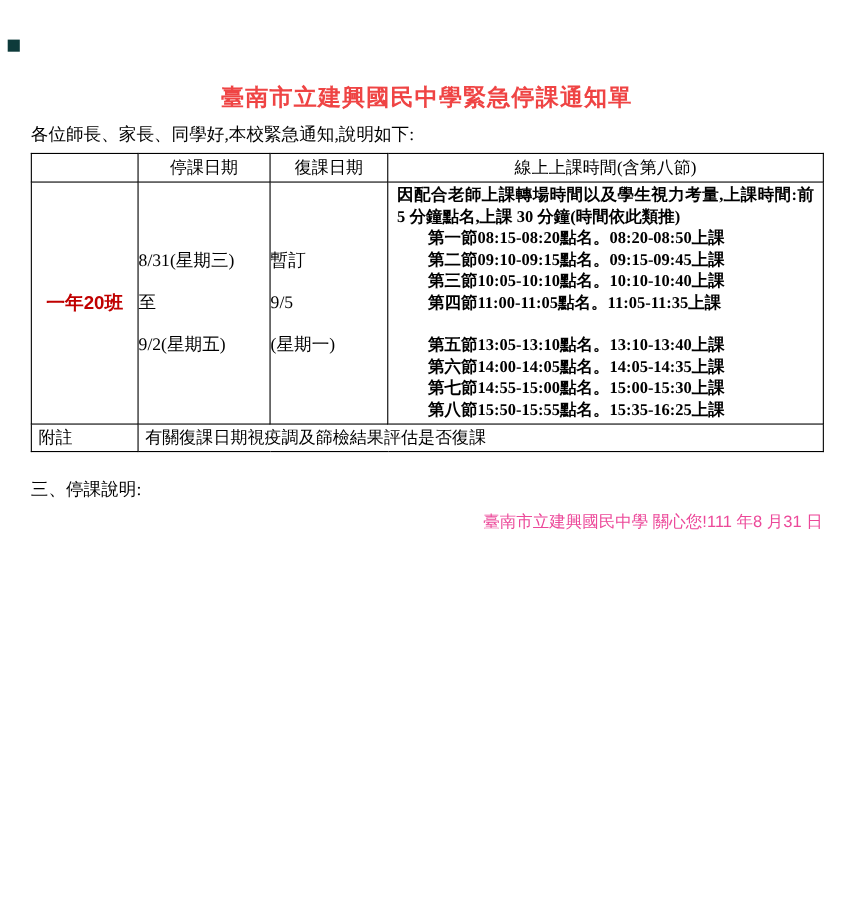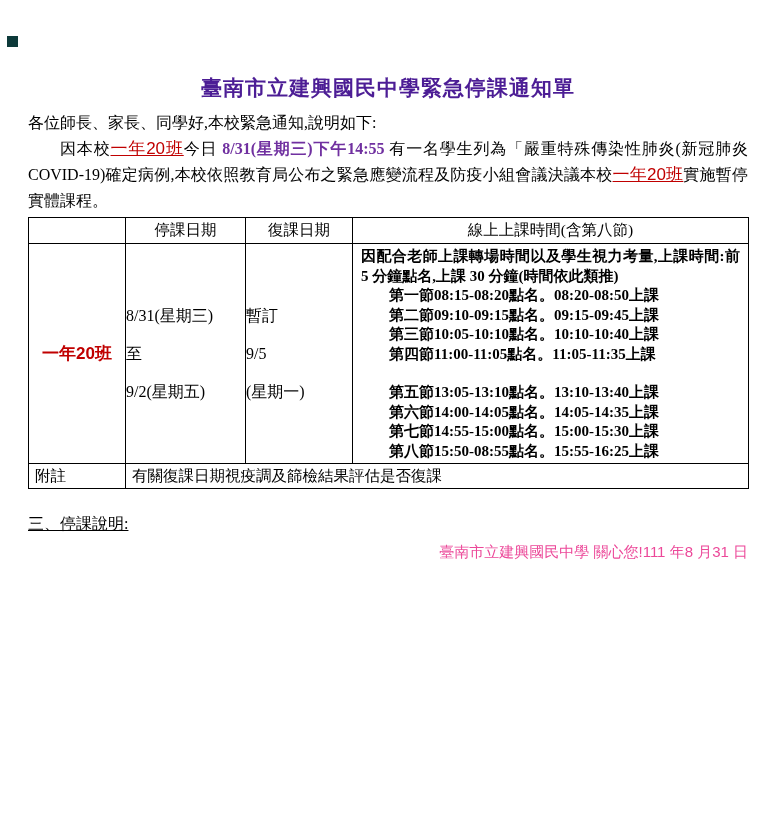--- a/index.html
+++ b/index.html
@@ -15,21 +15,21 @@
   }
   .corner-mark {
     position:absolute; left:7px; top:36px;
     width:11px; height:11px;
     background:#0d3a3a;
   }
   .title {
     margin:0 0 8px 0;
     font-size:21px; line-height:28px;
     font-weight:bold; text-align:center;
-    color:#4c1d95; letter-spacing:1px;
+    color:#ef4444; letter-spacing:1px;
   }
   .line { margin:0; font-size:16px; line-height:26px; }
   .justify { text-align:justify; }
   .indent { text-indent:2em; }
   .red-sans {
     color:#c00000; text-decoration:underline;
     font-family:"Liberation Sans","DejaVu Sans",sans-serif;
     font-size:17px;
   }
   .red-serif-u { color:#c00000; text-decoration:underline; }
@@ -59,41 +59,40 @@
     vertical-align:top; padding:3px 8px 2px 8px;
     font-weight:bold; font-size:15px; line-height:19.5px;
   }
   .sched-intro { text-align:justify; }
   .sched-line { white-space:nowrap;margin-left:28px; }
   .sched-gap { margin-top:19px; }
   tr.note-row td {
     height:24px; font-size:15.5px; padding:0 6px;
     vertical-align:middle;
   }
-  .section-heading { margin-top:22px;text-decoration:underline; }
+  .section-heading { margin-top:22px; }
   .footer {
     margin-top:6px;
     text-align:right;
     font-size:15px;
     color:#ec4899;
     font-family:"Liberation Sans","DejaVu Sans",sans-serif;
   }
 </style>
 </head>
 <body>
 
 <div class="page">
 
   <div class="corner-mark"></div>
 
   <h1 class="title">臺南市立建興國民中學緊急停課通知單</h1>
 
   <p class="line">各位師長、家長、同學好,本校緊急通知,說明如下:</p>
 
-  <p class="line justify indent"><span>因本校</span><span class="red-sans">一年20班</span><span>今日 </span><span class="purple-bold">8/31(星期三)下午14:55</span><span> 有一名學生列為「嚴重特殊傳染性肺炎(新冠肺炎 COVID-19)確定病例,本校依照教育局公布之緊急應變流程及防疫小組會議決議本校</span><span class="red-sans">一年20班</span><span>實施暫停實體課程。</span></p>
 
 
 
   <table class="notice-table">
     <colgroup>
       <col style="width:97px">
       <col style="width:120px">
       <col style="width:107px">
       <col style="width:396px">
     </colgroup>
@@ -118,21 +117,21 @@
         </td>
         <td class="schedule-cell">
           <div class="sched-intro">因配合老師上課轉場時間以及學生視力考量,上課時間:前 5 分鐘點名,上課 30 分鐘(時間依此類推)</div>
           <div class="sched-line">第一節08:15-08:20點名。08:20-08:50上課</div>
           <div class="sched-line">第二節09:10-09:15點名。09:15-09:45上課</div>
           <div class="sched-line">第三節10:05-10:10點名。10:10-10:40上課</div>
           <div class="sched-line">第四節11:00-11:05點名。11:05-11:35上課</div>
           <div class="sched-line sched-gap">第五節13:05-13:10點名。13:10-13:40上課</div>
           <div class="sched-line">第六節14:00-14:05點名。14:05-14:35上課</div>
           <div class="sched-line">第七節14:55-15:00點名。15:00-15:30上課</div>
-          <div class="sched-line">第八節15:50-08:55點名。15:55-16:25上課</div>
+          <div class="sched-line">第八節15:50-15:55點名。15:35-16:25上課</div>
         </td>
       </tr>
       <tr class="note-row">
         <td>附註</td>
         <td colspan="3">有關復課日期視疫調及篩檢結果評估是否復課</td>
       </tr>
     </tbody>
   </table>
 
   <p class="line section-heading">三、停課說明:</p>

